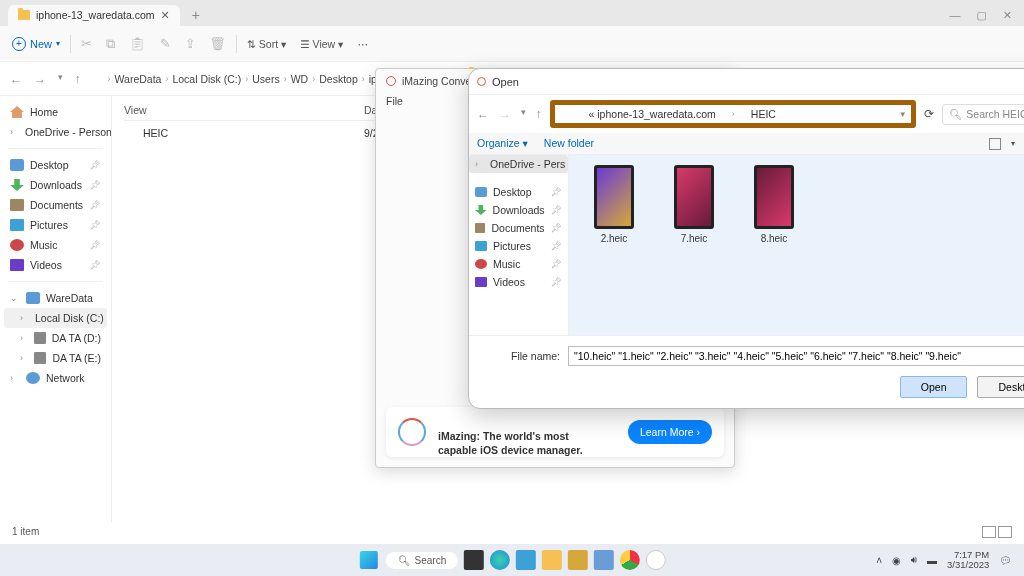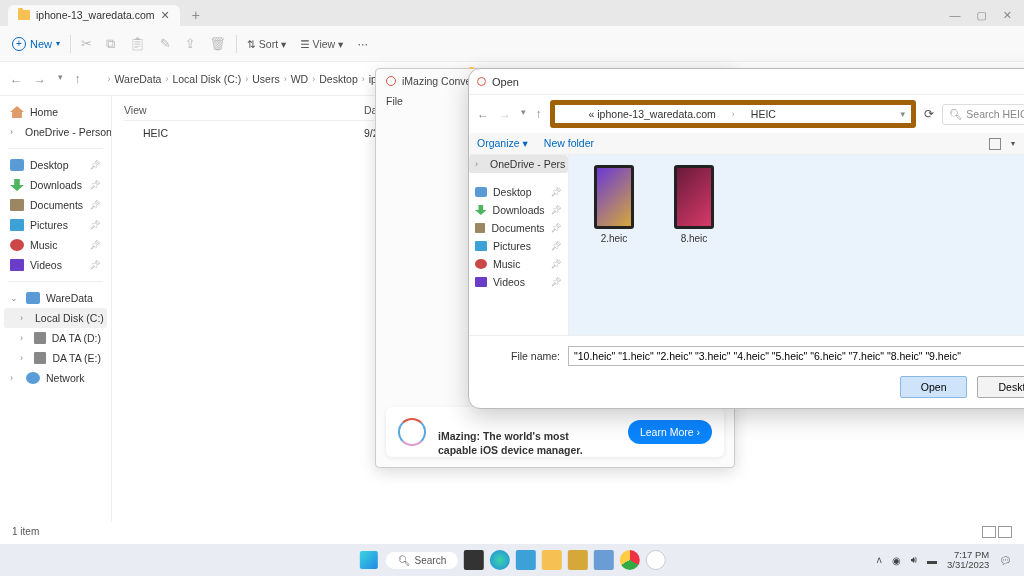--- a/index.html
+++ b/index.html
@@ -337,20 +337,21 @@
           <span class="pin">📌︎</span>
         </div>
       <div class="sbitem">
           <span class="sbicon vid" style="width:12px;height:10px;"></span>
           <span>Videos</span>
           <span class="pin">📌︎</span>
         </div>
     </div>
     <div class="od-files">
       <div class="heic"><div class="heic-thumb t6"></div><span>2.heic</span></div>
+      <div class="heic"><div class="heic-thumb t7"></div><span>7.heic</span></div>
       <div class="heic"><div class="heic-thumb t8"></div><span>8.heic</span></div>
 
     </div>
   </div>
   <div class="od-bottom">
     <div class="od-fn">
       <span>File name:</span>
       <input value="&quot;10.heic&quot; &quot;1.heic&quot; &quot;2.heic&quot; &quot;3.heic&quot; &quot;4.heic&quot; &quot;5.heic&quot; &quot;6.heic&quot; &quot;7.heic&quot; &quot;8.heic&quot; &quot;9.heic&quot;" style="">
       <span style="border:1px solid #bbb;padding:3px 4px;font-size:9px;">▾</span>
     </div>

